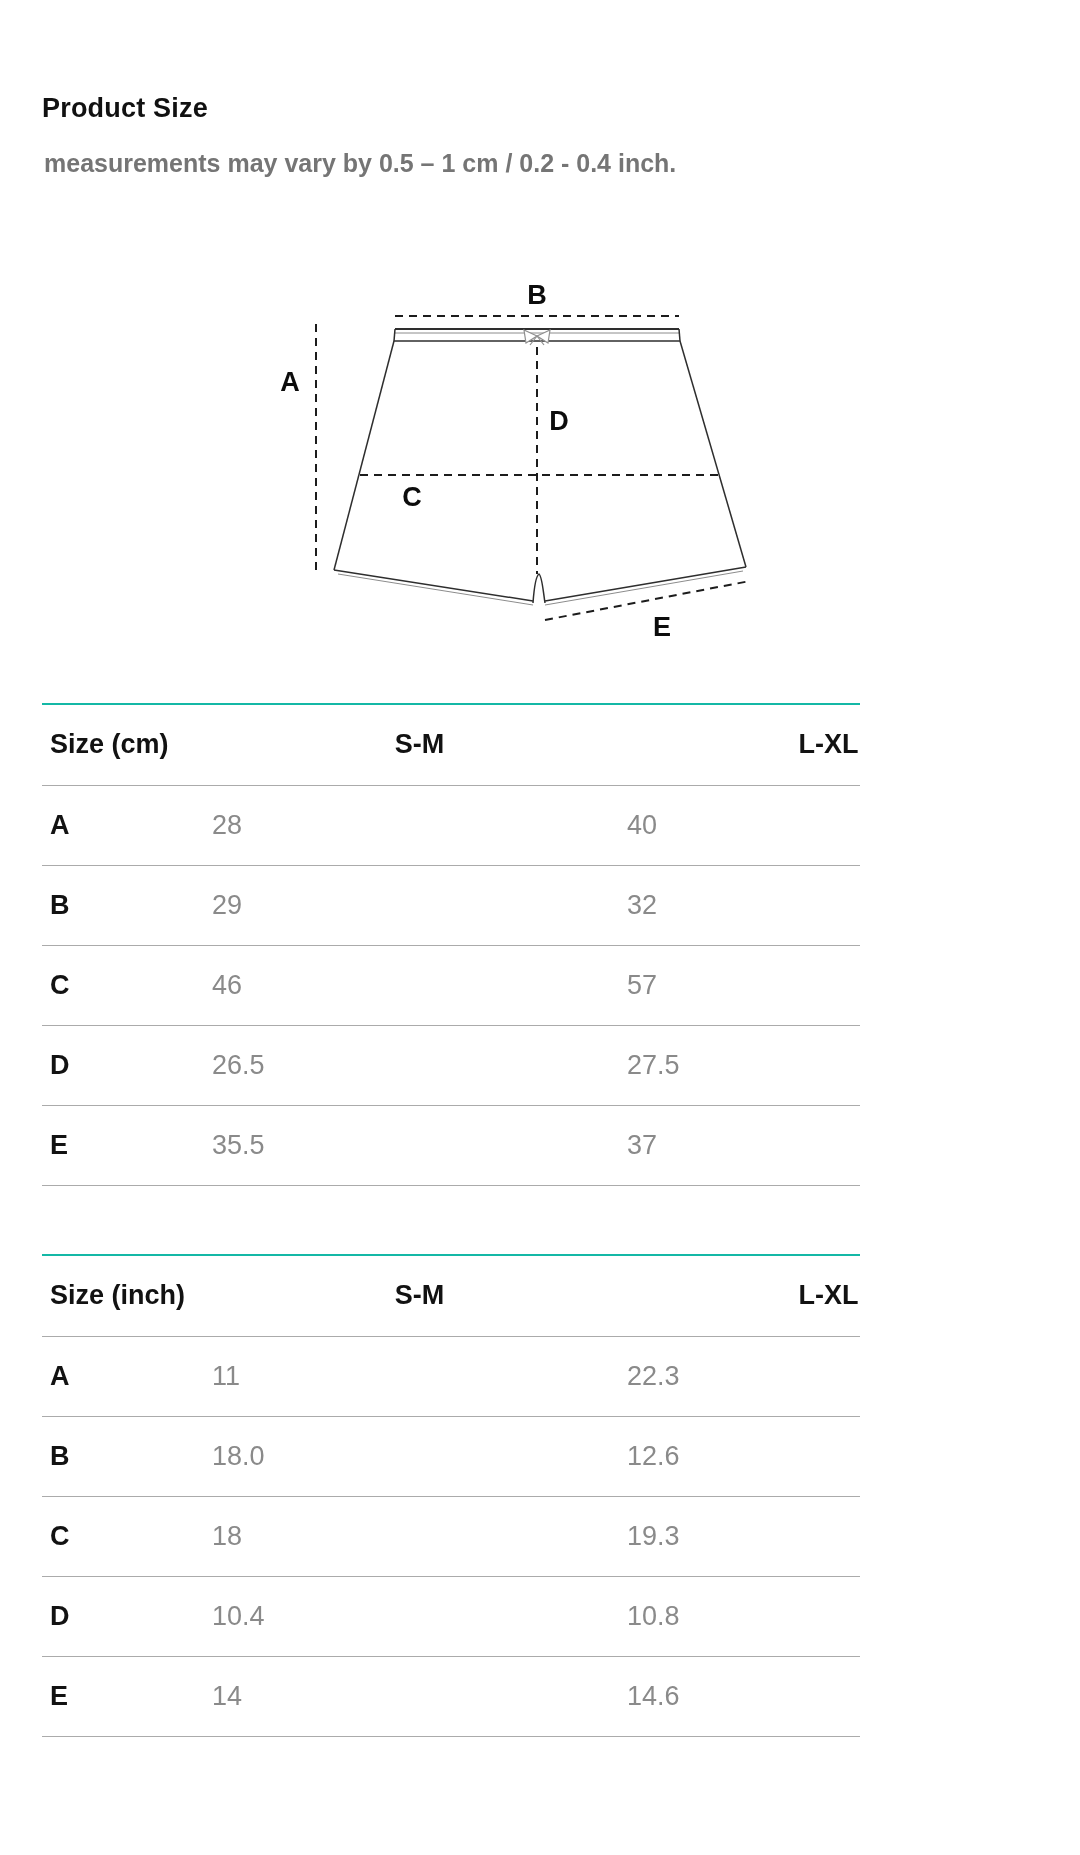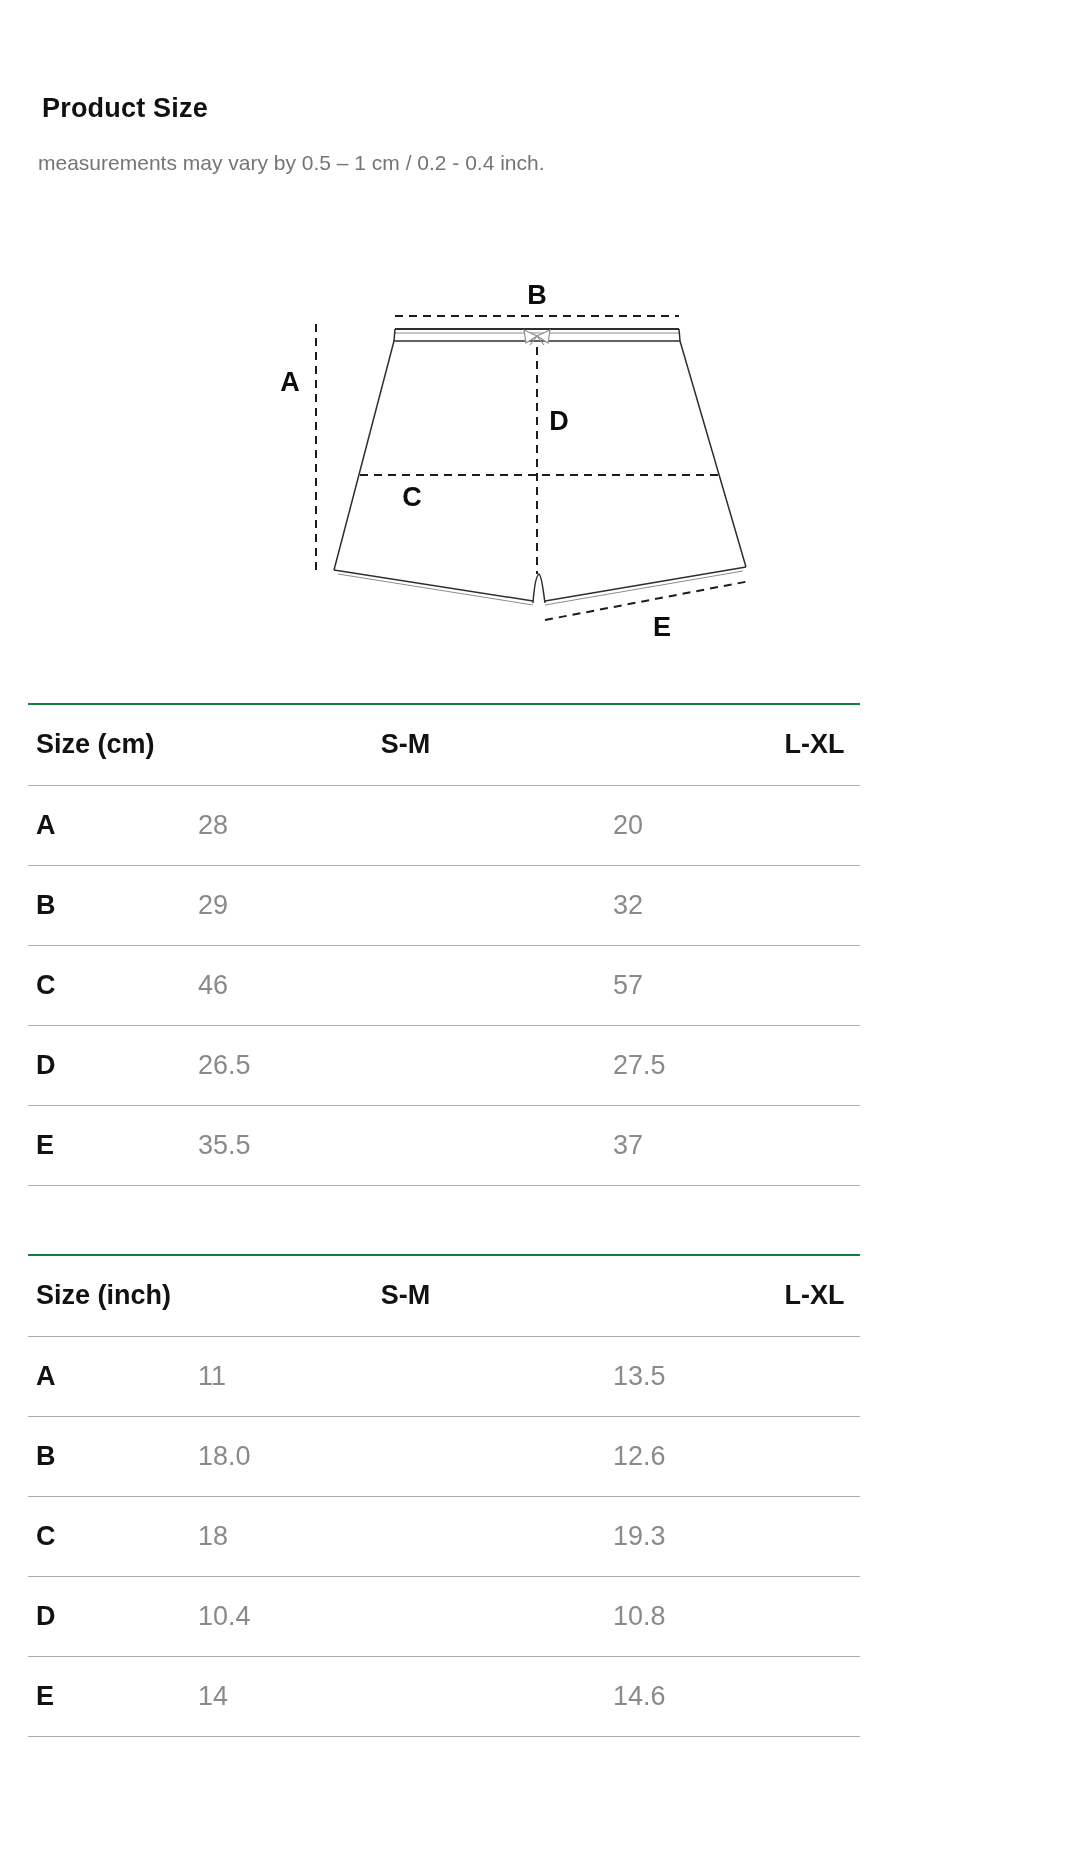--- a/index.html
+++ b/index.html
@@ -16,47 +16,47 @@
     position:absolute;
     left:42px; top:92px;
     font-size:27px;
     font-weight:700;
     line-height:32px;
     color:#111111;
     letter-spacing:0.2px;
   }
   .subtitle {
     position:absolute;
-    left:38px; top:150px;
-    font-size:21px;
-    font-weight:400;
+    left:44px; top:150px;
+    font-size:25px;
+    font-weight:700;
     line-height:26px;
     color:#757575;
   }
   .diagram {
     position:absolute;
     left:260px; top:275px;
   }
   .diagram .dash   { stroke:#1c1c1c; stroke-width:2; fill:none; stroke-dasharray:8 6; }
   .diagram .solid  { stroke:#2e2e2e; stroke-width:1.5; fill:none; }
   .diagram .w2     { stroke-width:2; }
   .diagram .thin   { stroke:#8c8c8c; stroke-width:1; fill:none; }
   .diagram .bow    { stroke:#8f8f8f; stroke-width:1.2; fill:#ffffff; }
   .diagram .dlabel {
     font-family:"Liberation Sans", sans-serif;
     font-size:27px; font-weight:700;
     fill:#0c0c0c; text-anchor:middle;
   }
   .size-table {
     position:absolute;
-    left:28px;
+    left:42px;
     width:988px;
     border-collapse:collapse;
     table-layout:fixed;
-    border-top:2px solid #15803d;
+    border-top:2px solid #14b8a6;
   }
   .size-table.cm   { top:703px; }
   .size-table.inch { top:1254px; }
   .size-table thead tr { height:81px; }
   .size-table tbody tr { height:80px; border-top:1px solid #ababab; }
   .size-table tbody tr:last-child { border-bottom:1px solid #ababab; }
   .size-table th, .size-table td { padding:0; vertical-align:middle; }
   .size-table th {
     font-size:27px; font-weight:700; color:#121212; 
   }
@@ -122,21 +122,21 @@
       <tr>
         <th class="label-col">Size (cm)</th>
         <th>S-M</th>
         <th>L-XL</th>
       </tr>
     </thead>
     <tbody>
       <tr>
         <td class="row-label">A</td>
         <td class="row-val">28</td>
-        <td class="row-val">20</td>
+        <td class="row-val">40</td>
       </tr>
       <tr>
         <td class="row-label">B</td>
         <td class="row-val">29</td>
         <td class="row-val">32</td>
       </tr>
       <tr>
         <td class="row-label">C</td>
         <td class="row-val">46</td>
         <td class="row-val">57</td>
@@ -164,21 +164,21 @@
       <tr>
         <th class="label-col">Size (inch)</th>
         <th>S-M</th>
         <th>L-XL</th>
       </tr>
     </thead>
     <tbody>
       <tr>
         <td class="row-label">A</td>
         <td class="row-val">11</td>
-        <td class="row-val">13.5</td>
+        <td class="row-val">22.3</td>
       </tr>
       <tr>
         <td class="row-label">B</td>
         <td class="row-val">18.0</td>
         <td class="row-val">12.6</td>
       </tr>
       <tr>
         <td class="row-label">C</td>
         <td class="row-val">18</td>
         <td class="row-val">19.3</td>

